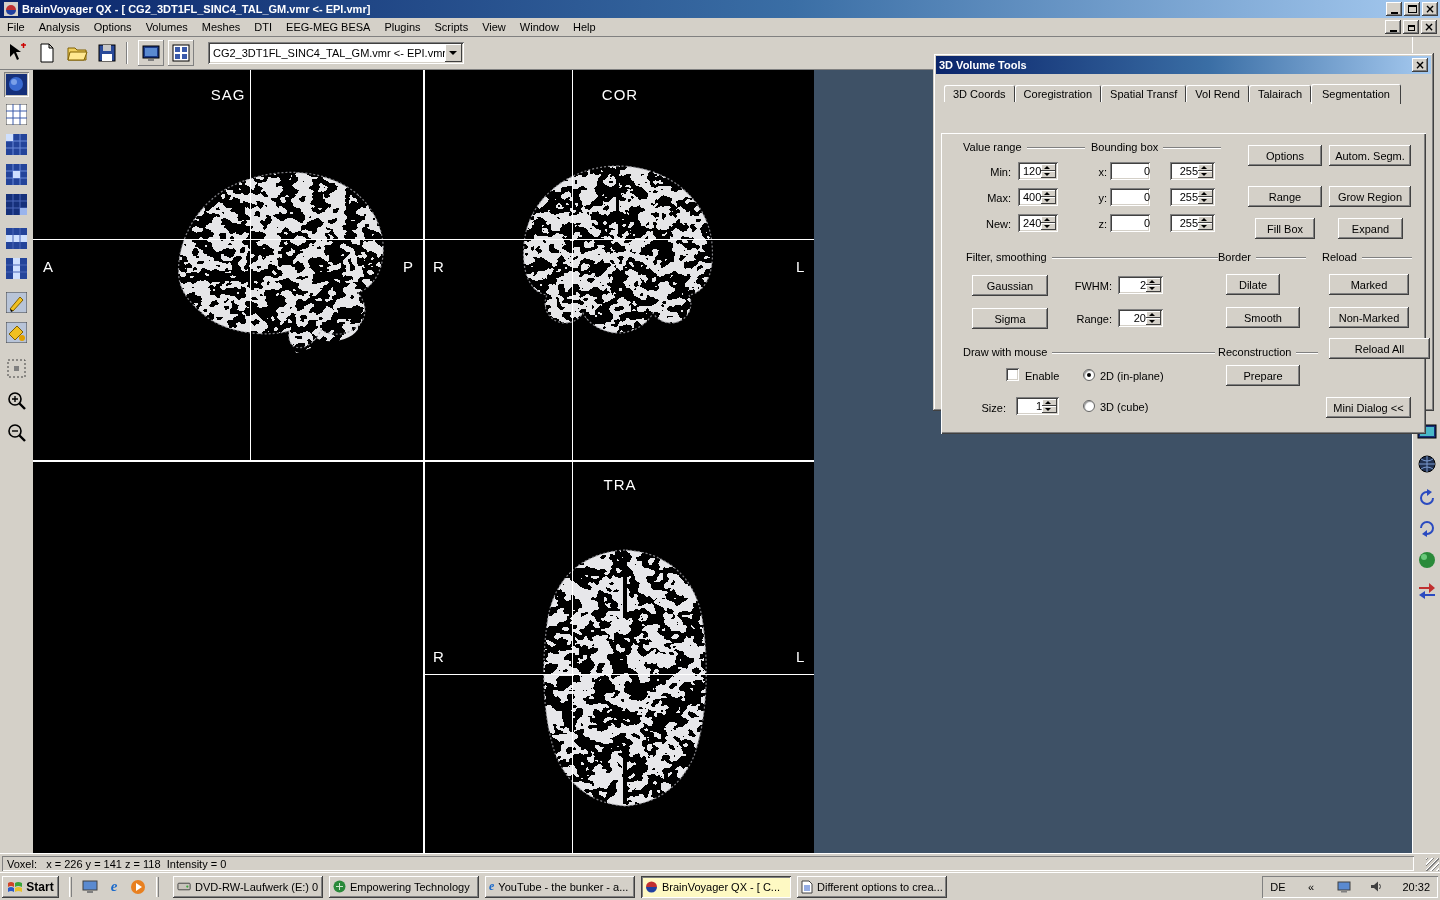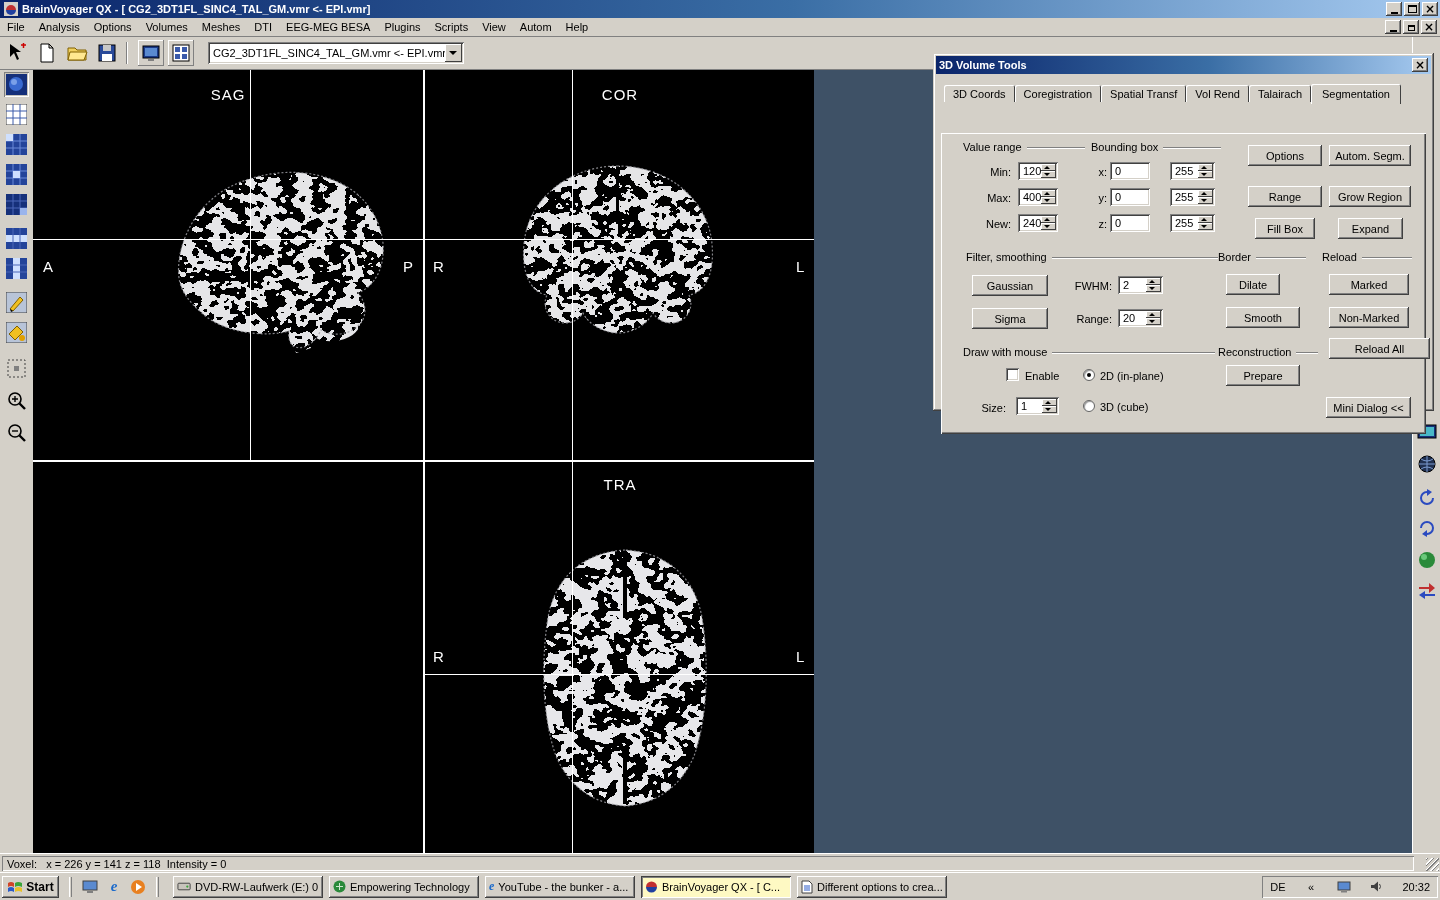--- a/index.html
+++ b/index.html
@@ -83,21 +83,21 @@
     box-shadow: inset 1px 1px 0 #fff, inset -1px -1px 0 #404040, inset -2px -2px 0 #808080; margin-top: 31px; }
   .ghead { position:absolute; display:flex; align-items:center; }
   .ghead .txt { margin-right:5px; white-space:nowrap; }
   .ghead .line { flex:1; height:2px; border-top:1px solid #808080; border-bottom:1px solid #fff; margin-top:2px; }
   .flbl { position:absolute; font-size:11px; line-height:14px; white-space:nowrap; }
   .btn { position:absolute; height:21px; background:#d4d0c8; font-size:11px;
     box-shadow: inset -1px -1px 0 #404040, inset 1px 1px 0 #fff, inset -2px -2px 0 #808080;
     display:flex; align-items:center; justify-content:center; white-space:nowrap; }
   .spin { position:absolute; height:18px; background:#fff; display:flex;
     box-shadow: inset 1px 1px 0 #808080, inset -1px -1px 0 #fff, inset 2px 2px 0 #404040, inset -2px -2px 0 #d4d0c8; }
-  .spin-val { flex:1; padding-left:5px; line-height:18px; font-size:11px; }
+  .spin-val { flex:1; padding-left:5px; line-height:18px; font-size:11px;text-align:right; }
   .spin-btns { width:15px; display:flex; flex-direction:column; margin:2px 2px 2px 0; }
   .spin-up,.spin-down { flex:1; background:#d4d0c8; position:relative;
     box-shadow: inset -1px -1px 0 #404040, inset 1px 1px 0 #fff; }
   .spin-up::after { content:""; position:absolute; left:3px; top:2px;
     border-left:3px solid transparent; border-right:3px solid transparent; border-bottom:3px solid #000; }
   .spin-down::after { content:""; position:absolute; left:3px; top:2px;
     border-left:3px solid transparent; border-right:3px solid transparent; border-top:3px solid #000; }
   .checkbox { position:absolute; width:13px; height:13px; background:#fff;
     box-shadow: inset 1px 1px 0 #808080, inset -1px -1px 0 #fff, inset 2px 2px 0 #404040, inset -2px -2px 0 #d4d0c8; }
   .radio { position:absolute; width:12px; height:12px; border-radius:50%; background:#fff;
@@ -162,21 +162,21 @@
     <span class="menu-item">File</span>
     <span class="menu-item">Analysis</span>
     <span class="menu-item">Options</span>
     <span class="menu-item">Volumes</span>
     <span class="menu-item">Meshes</span>
     <span class="menu-item">DTI</span>
     <span class="menu-item">EEG-MEG BESA</span>
     <span class="menu-item">Plugins</span>
     <span class="menu-item">Scripts</span>
     <span class="menu-item">View</span>
-    <span class="menu-item">Autom</span>
+    <span class="menu-item">Window</span>
     <span class="menu-item">Help</span>
     <span class="mdi-btns">
       <span class="winbtn">
           <span class="g-min"></span>
         </span>
       <span class="winbtn">
           <span class="g-restore"></span>
         </span>
       <span class="winbtn">
           <span class="g-close">×</span>

